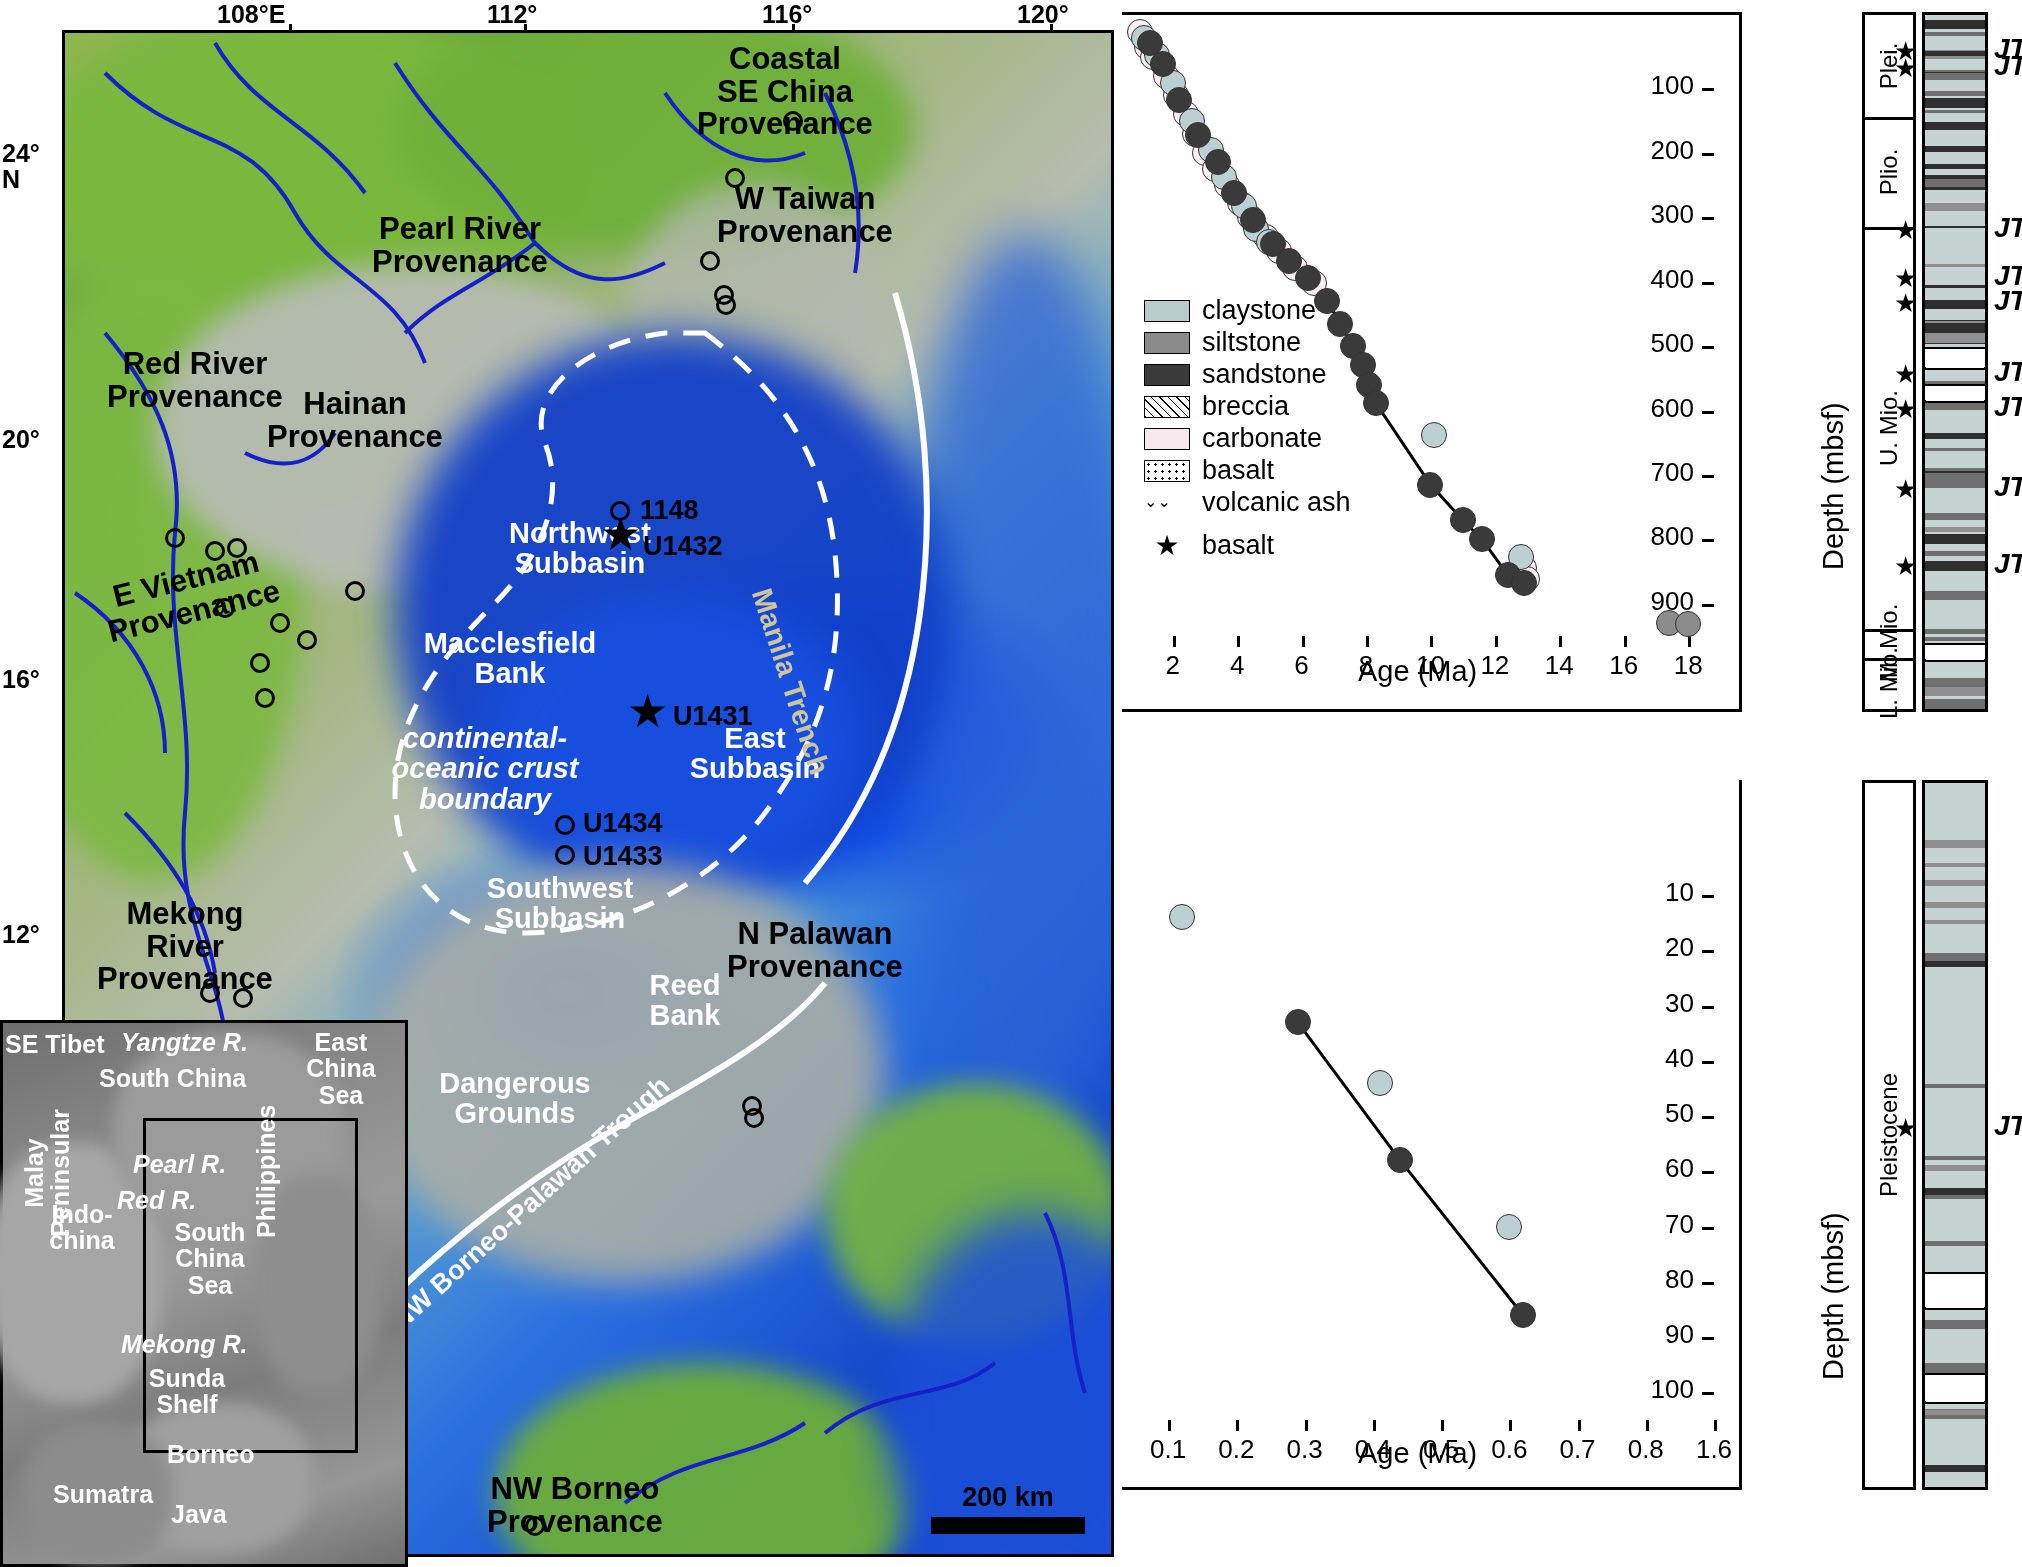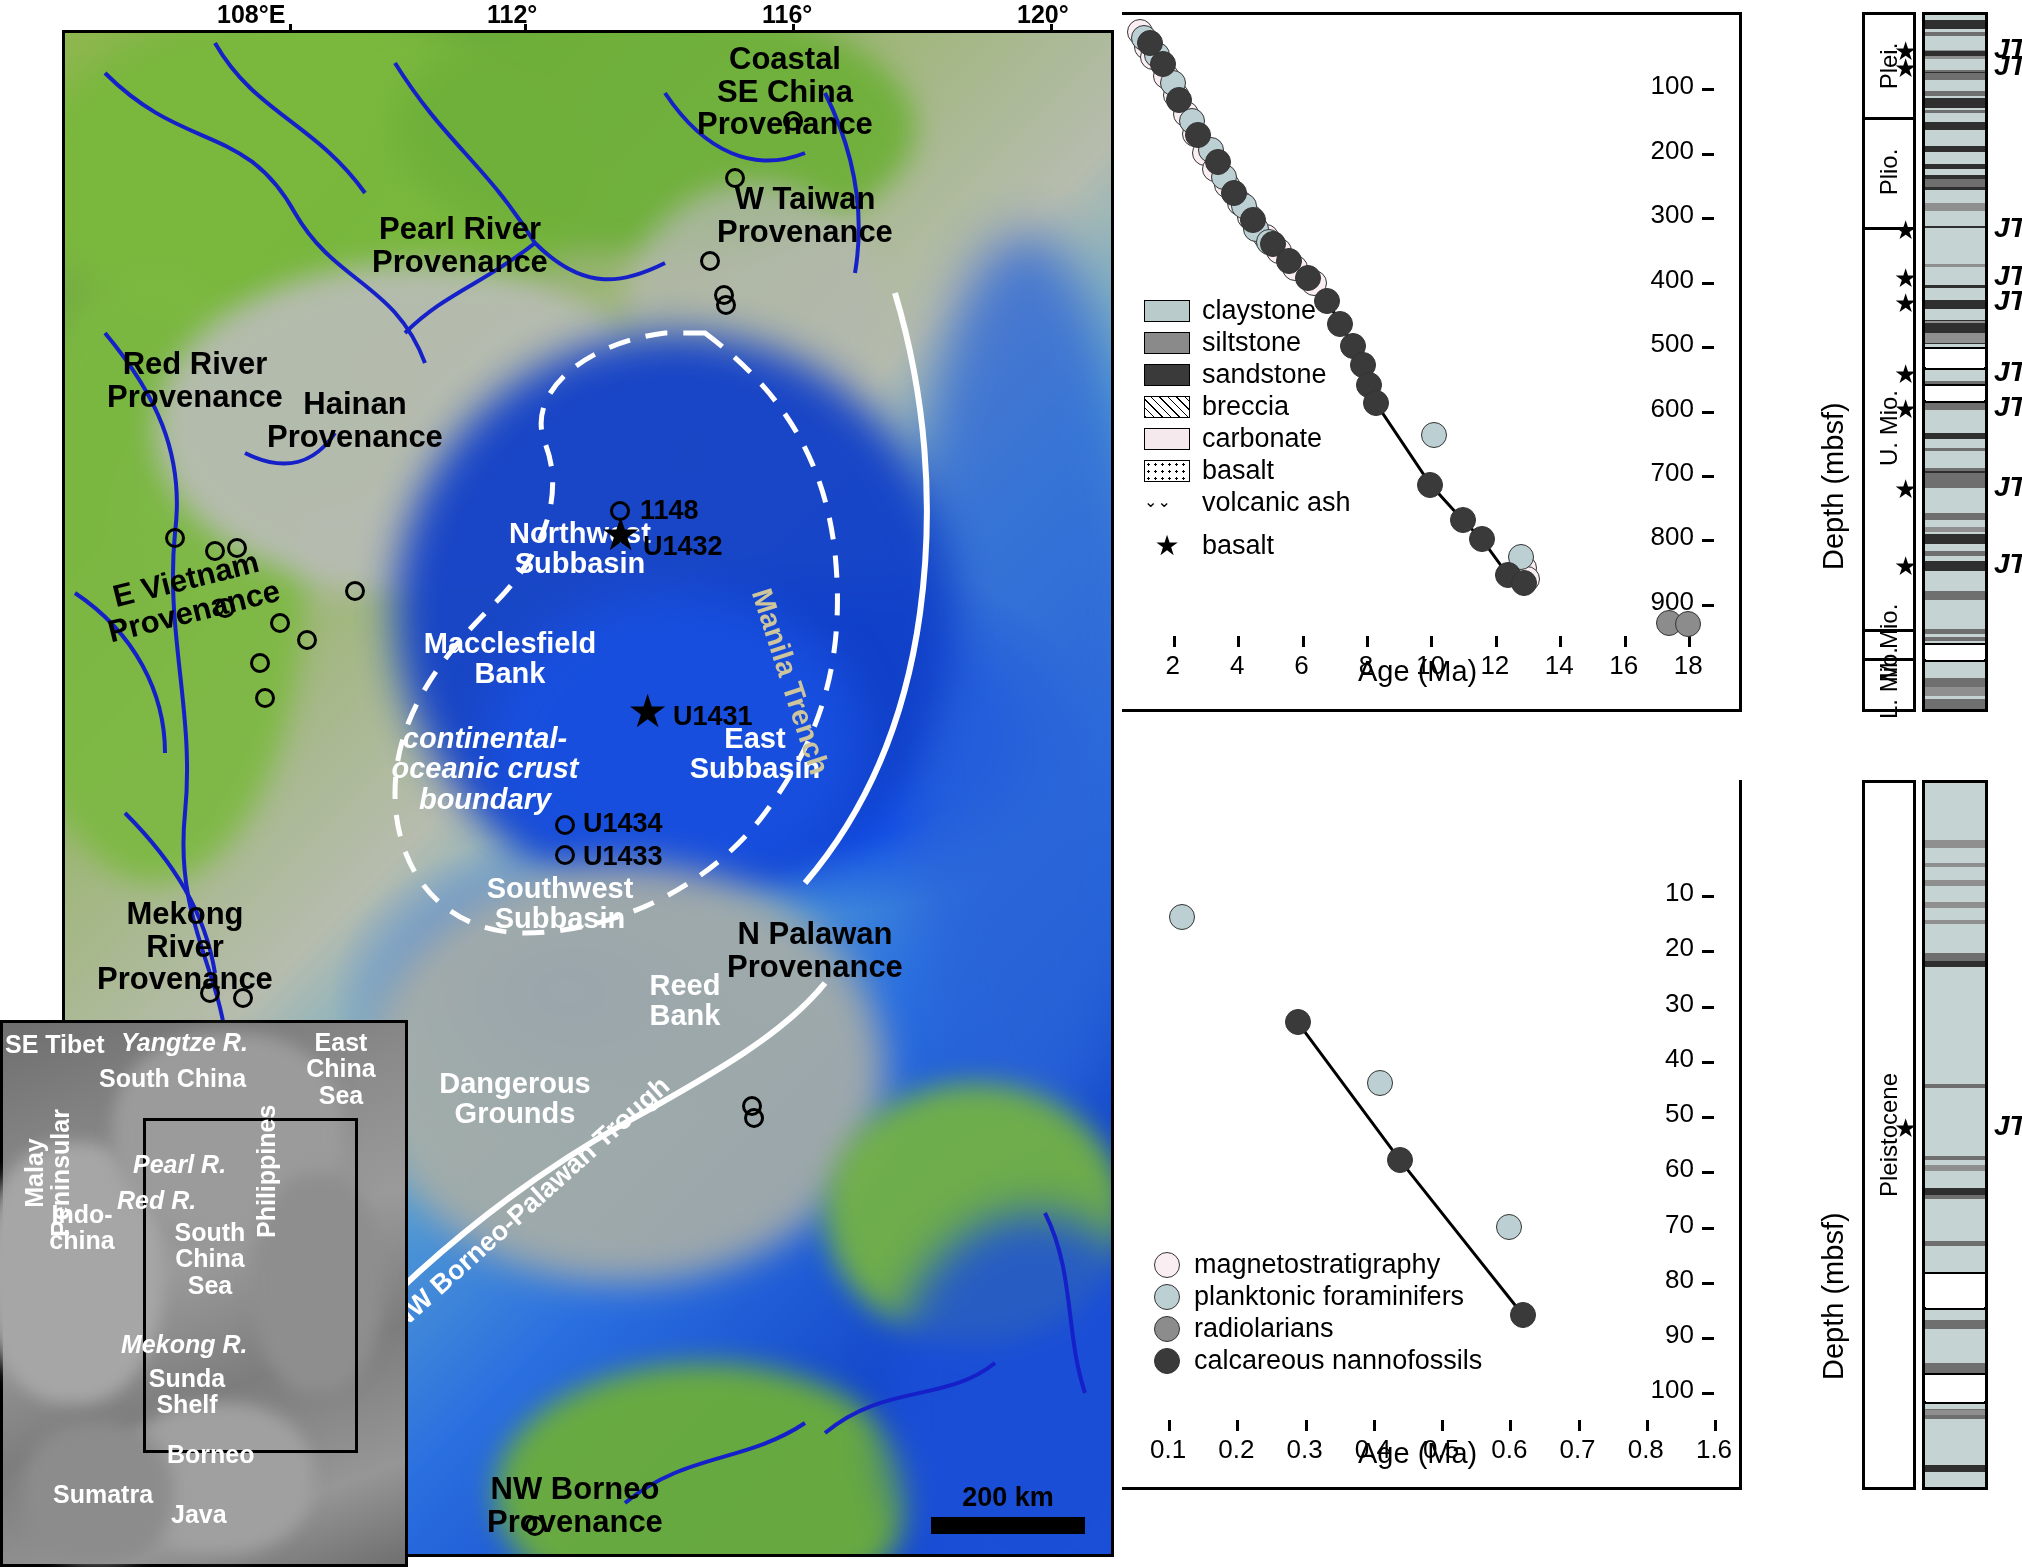--- a/index.html
+++ b/index.html
@@ -95,20 +95,29 @@
       <div class="tick-lab" style="left:155px;top:0;">108°E</div>
       <div class="tick-lab" style="left:425px;top:0;">112°</div>
       <div class="tick-lab" style="left:700px;top:0;">116°</div>
       <div class="tick-lab" style="left:955px;top:0;">120°</div>
       <div class="tick-mark" style="left:227px;top:24px;width:3px;height:10px;"></div>
       <div class="tick-mark" style="left:462px;top:24px;width:3px;height:10px;"></div>
       <div class="tick-mark" style="left:730px;top:24px;width:3px;height:10px;"></div>
       <div class="tick-mark" style="left:988px;top:24px;width:3px;height:10px;"></div>
     </div>
 
+    <div class="map-axis-left">
+      <div class="tick-lab" style="left:2px;top:110px;white-space:pre;line-height:1.05;">24°
+N</div>
+      <div class="tick-lab" style="left:2px;top:395px;">20°</div>
+      <div class="tick-lab" style="left:2px;top:635px;">16°</div>
+      <div class="tick-lab" style="left:2px;top:890px;">12°</div>
+      <div class="tick-lab" style="left:2px;top:1130px;">8°</div>
+      <div class="tick-lab" style="left:2px;top:1375px;">4°</div>
+    </div>
 
     <div class="map-frame">
       <div class="blob b-green1"></div>
       <div class="blob b-green2"></div>
       <div class="blob b-green3"></div>
       <div class="blob b-green4"></div>
       <div class="blob b-grey1"></div>
       <div class="blob b-grey2"></div>
       <div class="blob b-blue-edge"></div>
       <div class="blob b-blue-deep"></div>
@@ -589,38 +598,20 @@
           <div class="dot" title="planktonic foraminifers" style="left: 46.7647px; top: 124.333px; width: 26px; height: 26px; background: rgb(188, 208, 212);"></div>
           <div class="dot" title="planktonic foraminifers" style="left: 244.647px; top: 290.048px; width: 26px; height: 26px; background: rgb(188, 208, 212);"></div>
           <div class="dot" title="planktonic foraminifers" style="left: 374.294px; top: 433.667px; width: 26px; height: 26px; background: rgb(188, 208, 212);"></div>
           <div class="dot" title="calcareous nannofossils" style="left: 162.765px; top: 229.286px; width: 26px; height: 26px; background: rgb(58, 58, 58);"></div>
           <div class="dot" title="calcareous nannofossils" style="left: 265.118px; top: 367.381px; width: 26px; height: 26px; background: rgb(58, 58, 58);"></div>
           <div class="dot" title="calcareous nannofossils" style="left: 387.941px; top: 522.048px; width: 26px; height: 26px; background: rgb(58, 58, 58);"></div>
         </div>
 
       <div class="axlab" style="left:236px;top:657px;">Age (Ma)</div>
 
-      <div class="legend" id="ageLegend" style="left:22px;top:470px;">
-          <div class="row">
-            <div class="dotsw" style="background: rgb(250, 238, 242);"></div>
-            <span>magnetostratigraphy</span>
-          </div>
-          <div class="row">
-            <div class="dotsw" style="background: rgb(188, 208, 212);"></div>
-            <span>planktonic foraminifers</span>
-          </div>
-          <div class="row">
-            <div class="dotsw" style="background: rgb(140, 140, 140);"></div>
-            <span>radiolarians</span>
-          </div>
-          <div class="row">
-            <div class="dotsw" style="background: rgb(58, 58, 58);"></div>
-            <span>calcareous nannofossils</span>
-          </div>
-        </div>
 
       <div class="epochcol" id="pbEpoch" style="left:740px;top:0px;width:54px;height:710px;">
           <div style="position: absolute; left: 0px; right: 0px; top: 0px; height: 704px;">
             <div class="epochlab" style="left: 50%; top: 50%; transform: translate(-50%, -50%) rotate(-90deg); position: absolute;">Pleistocene</div>
           </div>
         </div>
       <div class="strat" id="pbStrat" style="left:800px;top:0px;width:66px;height:710px;overflow:hidden;">
           <div style="position: absolute; inset: 0px; background: rgb(197, 212, 211);"></div>
           <div class="lithband" style="top: 682.078px; height: 6.73364px; background: rgb(47, 47, 47);"></div>
           <div class="lithband" style="top: 580.29px; height: 8.3856px; background: rgb(111, 111, 111);"></div>

